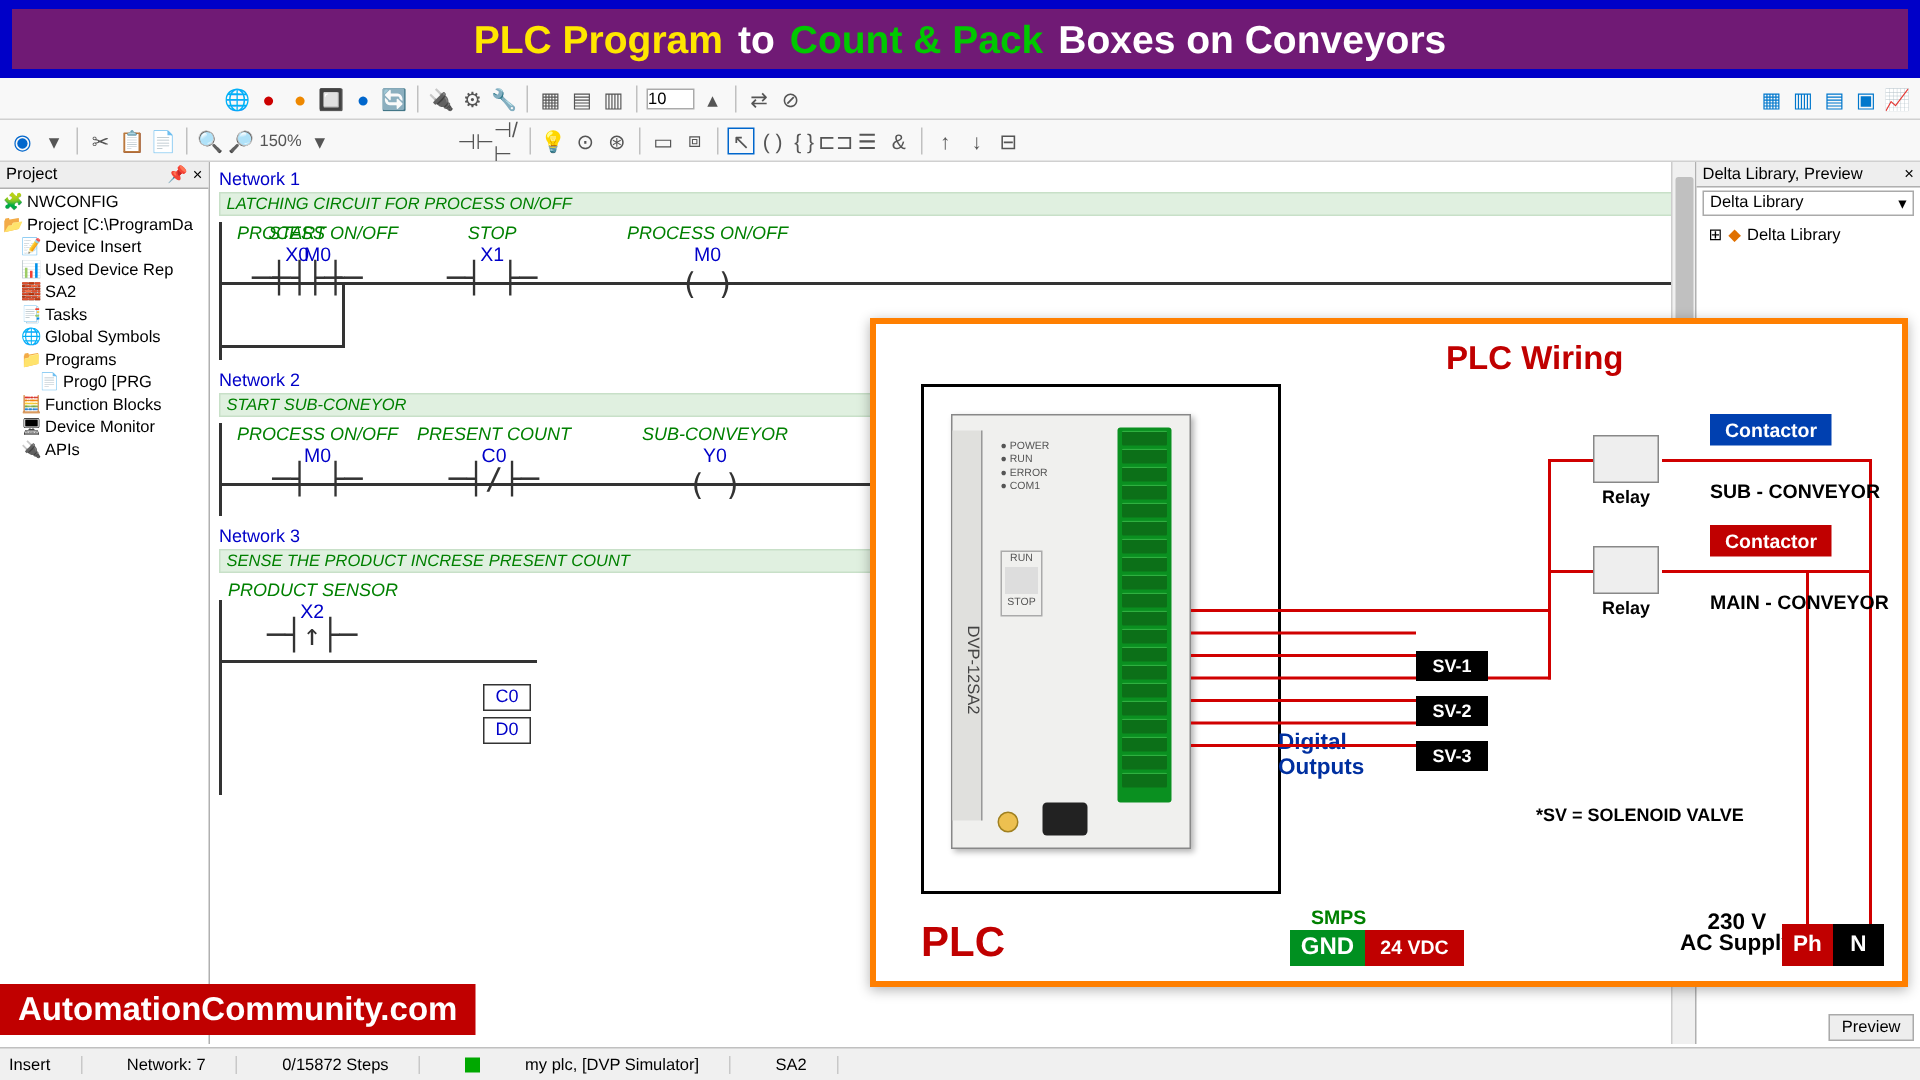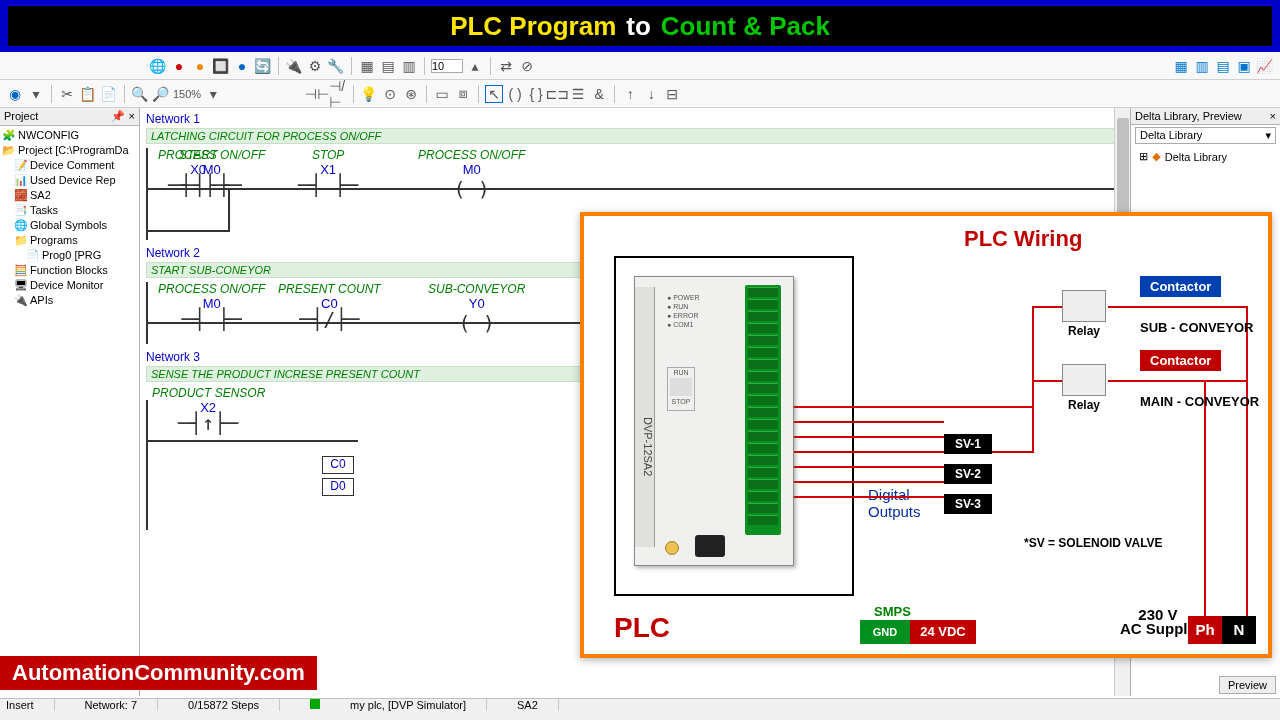--- a/index.html
+++ b/index.html
@@ -1,18 +1,18 @@
 <!DOCTYPE html>
 <html><head>
 <meta charset="utf-8">
 <style>
 * { box-sizing: border-box; margin: 0; padding: 0; }
 body { font-family: "Segoe UI", Tahoma, sans-serif; font-size: 12px; background: #fff; width: 1280px; height: 720px; overflow: hidden; position: relative; }
 .banner { background: #0000c8; height: 52px; display: flex; align-items: center; padding: 0 8px; }
-.banner-inner { background: #000000; flex: 1; height: 40px; display: flex; align-items: center; justify-content: center; gap: 10px; font-weight: bold; font-size: 26px; }
+.banner-inner { background: #701a75; flex: 1; height: 40px; display: flex; align-items: center; justify-content: center; gap: 10px; font-weight: bold; font-size: 26px; }
 .t-yellow { color: #ffe600; }
 .t-white { color: #fff; }
 .t-green { color: #00c800; }
 .toolbar-row { height: 28px; border-bottom: 1px solid #d0d0d0; display: flex; align-items: center; padding: 0 6px; gap: 3px; background: #f8f8f8; font-size: 14px; color: #555; }
 .tb-icon { width: 18px; height: 18px; display: inline-flex; align-items: center; justify-content: center; font-size: 14px; }
 .tb-sep { width: 1px; height: 18px; background: #c0c0c0; margin: 0 3px; }
 .main-area { display: flex; height: 588px; }
 .project-panel { width: 140px; border-right: 1px solid #b0b0b0; display: flex; flex-direction: column; background: #fff; }
 .panel-header { background: #eee; border-bottom: 1px solid #b0b0b0; padding: 2px 4px; font-size: 11px; display: flex; justify-content: space-between; }
 .project-tree { padding: 2px 2px; font-size: 11px; line-height: 15px; overflow: hidden; }
@@ -49,50 +49,51 @@
 .plc-box { position: absolute; left: 30px; top: 40px; width: 240px; height: 340px; border: 2px solid #000; }
 .plc-body { position: absolute; left: 50px; top: 60px; width: 160px; height: 290px; background: #f0f0ee; border: 1px solid #888; box-shadow: 2px 2px 4px rgba(0,0,0,0.3); }
 .plc-side { position: absolute; left: 0; top: 10px; width: 20px; height: 260px; background: #e0e0dd; border-right: 1px solid #999; writing-mode: vertical-rl; text-align: center; font-size: 11px; color: #444; padding-top: 60px; }
 .plc-term { position: absolute; right: 12px; top: 8px; width: 36px; height: 250px; background: #0a9020; border-radius: 2px; }
 .term-screw { width: 30px; height: 10px; background: #0c7018; margin: 2px auto; border-radius: 1px; border-top: 1px solid #2fb040; }
 .plc-port { position: absolute; bottom: 8px; left: 60px; width: 30px; height: 22px; background: #222; border-radius: 3px; }
 .plc-jack { position: absolute; bottom: 10px; left: 30px; width: 14px; height: 14px; background: #edc050; border-radius: 50%; border: 1px solid #a08020; }
 .plc-leds { position: absolute; left: 32px; top: 16px; font-size: 7px; color: #555; line-height: 9px; }
 .plc-switch { position: absolute; left: 32px; top: 90px; width: 28px; height: 44px; border: 1px solid #aaa; font-size: 7px; text-align: center; padding-top: 1px; color: #555; }
 .plc-label-big { position: absolute; left: 30px; bottom: 10px; font-size: 28px; font-weight: bold; color: #c00000; }
-.dig-out { position: absolute; left: 284px; top: 270px; font-size: 15px; font-weight: normal; color: #0030a0; line-height: 17px; }
+.dig-out { position: absolute; left: 268px; top: 270px; font-size: 15px; font-weight: bold; color: #0030a0; line-height: 17px; }
 .sv-box { position: absolute; width: 48px; height: 20px; background: #000; color: #fff; font-size: 12px; text-align: center; line-height: 20px; font-weight: bold; }
 .relay-box { position: absolute; width: 44px; height: 32px; border: 1px solid #888; background: #eee; font-size: 8px; display: flex; flex-wrap: wrap; }
 .relay-label { font-size: 12px; font-weight: bold; color: #000; text-align: center; }
 .contactor-tag { position: absolute; color: #fff; font-size: 13px; font-weight: bold; padding: 3px 10px; }
 .contactor-blue { background: #0040b0; }
 .contactor-red { background: #c00000; }
 .out-label { position: absolute; font-size: 13px; font-weight: bold; }
 .sv-note { position: absolute; left: 440px; top: 320px; font-size: 12px; font-weight: bold; }
 .smps-label { position: absolute; left: 290px; top: 388px; font-size: 13px; font-weight: bold; color: #008000; }
-.gnd-box { position: absolute; left: 276px; top: 404px; width: 50px; height: 24px; background: #009020; color: #fff; text-align: center; line-height: 24px; font-weight: bold; font-size: 11px; }
+.gnd-box { position: absolute; left: 276px; top: 404px; width: 50px; height: 24px; background: #009020; color: #fff; text-align: center; line-height: 24px; font-weight: bold; font-size: 16px; }
 .vdc-box { position: absolute; left: 326px; top: 404px; width: 66px; height: 24px; background: #c00000; color: #fff; text-align: center; line-height: 24px; font-weight: bold; font-size: 13px; }
 .ac-label { position: absolute; left: 536px; top: 392px; font-size: 15px; font-weight: bold; text-align: center; line-height: 14px; }
 .ph-box { position: absolute; left: 604px; top: 400px; width: 34px; height: 28px; background: #c00000; color: #fff; text-align: center; line-height: 28px; font-weight: bold; font-size: 15px; }
 .n-box { position: absolute; left: 638px; top: 400px; width: 34px; height: 28px; background: #000; color: #fff; text-align: center; line-height: 28px; font-weight: bold; font-size: 15px; }
 .red-wire { position: absolute; background: #d00000; }
 .footer-brand { position: absolute; left: 0; bottom: 30px; background: #c00000; color: #fff; font-size: 22px; font-weight: bold; padding: 4px 12px; }
-.statusbar { position: absolute; left: 0; bottom: 0; width: 100%; height: 22px; background: #f0f0f0; border-top: 1px solid #c0c0c0; display: flex; align-items: flex-start; font-size: 11px; gap: 30px; padding: 0 6px; }
+.statusbar { position: absolute; left: 0; bottom: 0; width: 100%; height: 22px; background: #f0f0f0; border-top: 1px solid #c0c0c0; display: flex; align-items: center; font-size: 11px; gap: 30px; padding: 0 6px; }
 .sb-cell { border-right: 1px solid #c8c8c8; padding-right: 20px; }
 .preview-tab { position: absolute; right: 4px; bottom: 26px; font-size: 11px; padding: 2px 8px; border: 1px solid #aaa; background: #eee; }
 .green-dot { width: 10px; height: 10px; background: #00a800; display: inline-block; }
 </style>
 </head>
 <body>
 
 <div class="banner">
   <div class="banner-inner">
     <span class="t-yellow">PLC Program</span>
     <span class="t-white">to</span>
     <span class="t-green">Count &amp; Pack</span>
+    <span class="t-white">Boxes on Conveyors</span>
   </div>
 </div>
 
 <div class="toolbar-row">
   <span style="width:140px"></span>
   <span class="tb-icon">🌐</span>
   <span class="tb-icon" style="color:#c00">●</span>
   <span class="tb-icon" style="color:#e80">●</span>
   <span class="tb-icon">🔲</span>
   <span class="tb-icon" style="color:#06c">●</span>
@@ -164,21 +165,21 @@
         <div class="tree-item ">
           <span class="tree-icon">🧩</span>
           <span>NWCONFIG</span>
         </div>
         <div class="tree-item ">
           <span class="tree-icon">📂</span>
           <span>Project [C:\ProgramDa</span>
         </div>
         <div class="tree-item indent-1">
           <span class="tree-icon">📝</span>
-          <span>Device Comment</span>
+          <span>Device Insert</span>
         </div>
         <div class="tree-item indent-1">
           <span class="tree-icon">📊</span>
           <span>Used Device Rep</span>
         </div>
         <div class="tree-item indent-1">
           <span class="tree-icon">🧱</span>
           <span>SA2</span>
         </div>
         <div class="tree-item indent-1">

